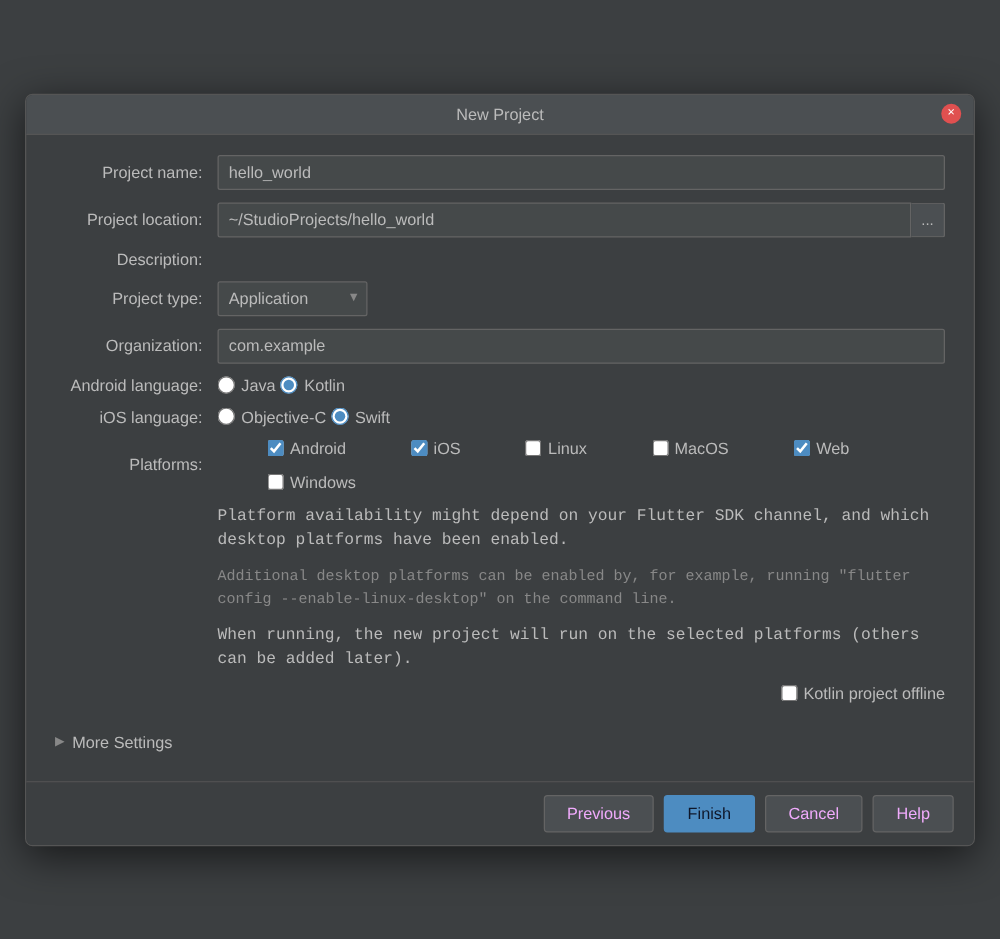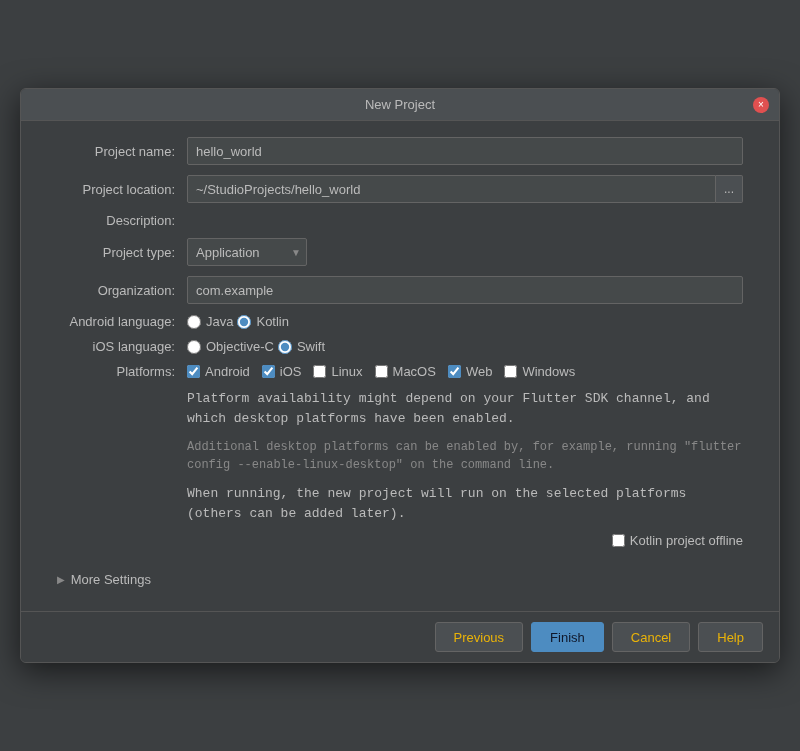--- a/index.html
+++ b/index.html
@@ -47,21 +47,21 @@
       cursor: pointer;
       display: flex;
       align-items: center;
       justify-content: center;
       color: #fff;
       font-size: 10px;
       line-height: 1;
       border: none;
     }
     .content {
-      padding: 16px 36px;
+      padding: 16px 23px;
     }
     .form-row {
       display: flex;
       align-items: center;
       margin-bottom: 10px;
     }
     .form-label {
       width: 130px;
       min-width: 130px;
       color: #bbbbbb;
@@ -149,20 +149,21 @@
       gap: 12px;
       flex: 1;
       flex-wrap: wrap;
     }
     .checkbox-label {
       display: flex;
       align-items: center;
       gap: 5px;
       cursor: pointer;
       color: #bbbbbb;
+      margin-left: 40px;
     }
     .checkbox-input {
       accent-color: #4d8cc1;
       width: 13px;
       height: 13px;
       cursor: pointer;
     }
     .info-section {
       margin-left: 130px;
       margin-bottom: 10px;
@@ -218,21 +219,21 @@
       padding: 10px 16px;
       background: #3c3f41;
     }
     .btn {
       padding: 5px 18px;
       border-radius: 3px;
       font-size: 13px;
       cursor: pointer;
       border: 1px solid #646464;
       background: #4b4f52;
-      color: #eab308;
+      color: #f0abfc;
       height: 30px;
     }
     .btn-primary {
       background: #4d8cc1;
       border-color: #4d8cc1;
       color: #0f172a;
       text-align: center;
     }
   </style>
 </head>

